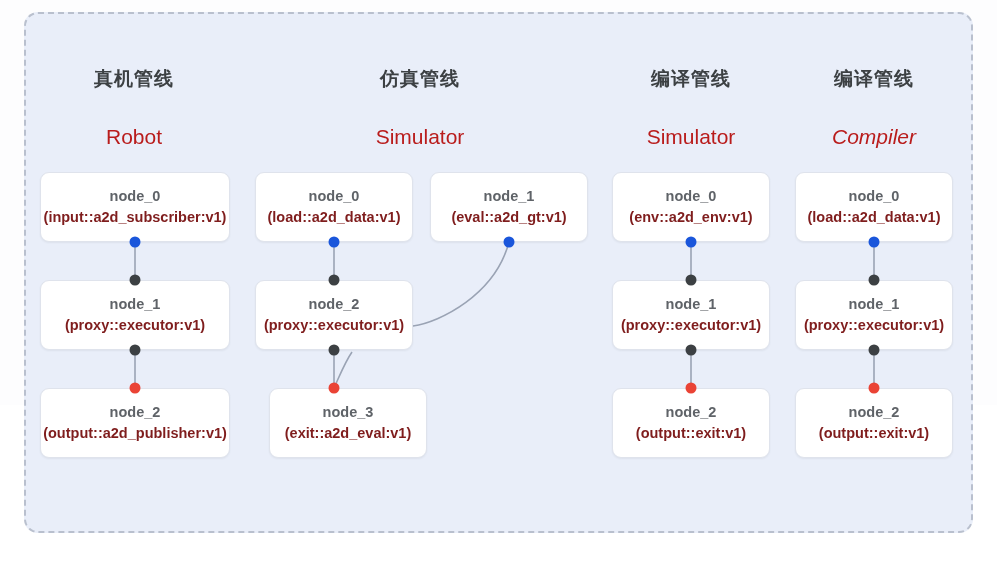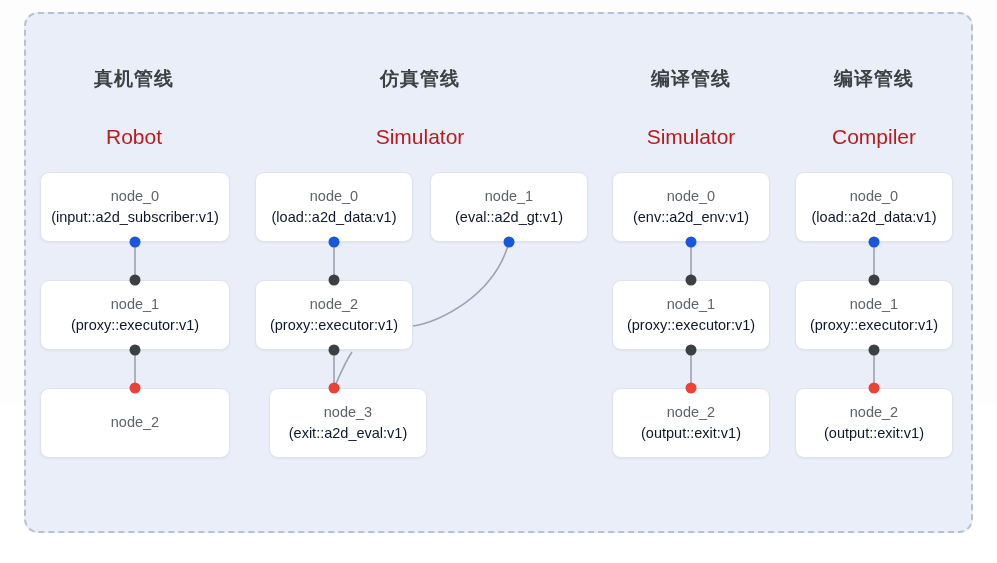--- a/index.html
+++ b/index.html
@@ -45,23 +45,24 @@
     background: #ffffff;
     border: 1px solid #dfe3ec;
     border-radius: 9px;
     box-shadow: 0 1px 2px rgba(60,64,67,0.07);
     display: flex;
     flex-direction: column;
     align-items: center;
     justify-content: center;
     gap: 5px;
     padding: 6px 4px;
+    font-weight: bold;
   }
   .node .n-name { font-size: 14.5px; color: #5f6368; line-height: 1.1; }
-  .node .n-type { font-size: 14.5px; color: #0f172a; line-height: 1.1; white-space: nowrap; }
+  .node .n-type { font-size: 14.5px; color: #7f1d1d; line-height: 1.1; white-space: nowrap; }
 
   .port {
     position: absolute;
     width: 11px; height: 11px;
     border-radius: 50%;
     transform: translate(-50%, -50%);
   }
   .port.in   { background: #1a56db; }
   .port.mid  { background: #3c4043; }
   .port.out  { background: #ea4335; }
@@ -86,33 +87,34 @@
     </svg>
 
   <div id="titles">
       <div class="col-title" style="left: 14px; top: 66px; width: 240px;">真机管线</div>
       <div class="col-sub" style="left: 14px; top: 125px; width: 240px;">Robot</div>
       <div class="col-title" style="left: 300px; top: 66px; width: 240px;">仿真管线</div>
       <div class="col-sub" style="left: 300px; top: 125px; width: 240px;">Simulator</div>
       <div class="col-title" style="left: 571px; top: 66px; width: 240px;">编译管线</div>
       <div class="col-sub" style="left: 571px; top: 125px; width: 240px;">Simulator</div>
       <div class="col-title" style="left: 754px; top: 66px; width: 240px; font-family: Liberation Serif, serif;">编译管线</div>
-      <div class="col-sub" style="left: 754px; top: 125px; width: 240px;">Compiler</div>
+      <div class="col-sub" style="left: 754px; top: 125px; width: 240px; font-style: italic;">Compiler</div>
     </div>
   <div id="nodes">
       <div class="node" style="left: 40px; top: 172px; width: 190px; height: 70px;">
         <div class="n-name">node_0</div>
         <div class="n-type">(input::a2d_subscriber:v1)</div>
       </div>
       <div class="node" style="left: 40px; top: 280px; width: 190px; height: 70px;">
         <div class="n-name">node_1</div>
         <div class="n-type">(proxy::executor:v1)</div>
       </div>
       <div class="node" style="left: 40px; top: 388px; width: 190px; height: 70px;">
         <div class="n-name">node_2</div>
+        <div class="n-type">(output::a2d_publisher:v1)</div>
       </div>
       <div class="node" style="left: 255px; top: 172px; width: 158px; height: 70px;">
         <div class="n-name">node_0</div>
         <div class="n-type">(load::a2d_data:v1)</div>
       </div>
       <div class="node" style="left: 430px; top: 172px; width: 158px; height: 70px;">
         <div class="n-name">node_1</div>
         <div class="n-type">(eval::a2d_gt:v1)</div>
       </div>
       <div class="node" style="left: 255px; top: 280px; width: 158px; height: 70px;">

